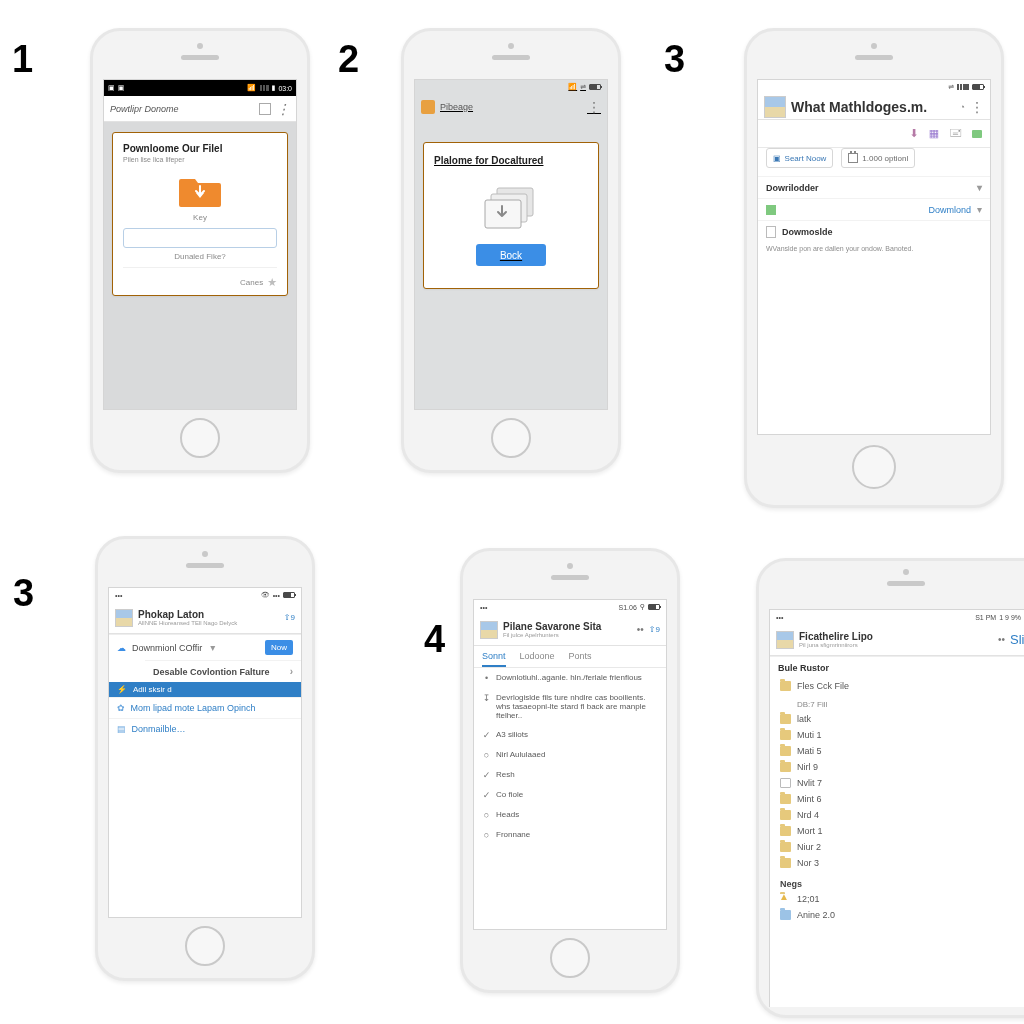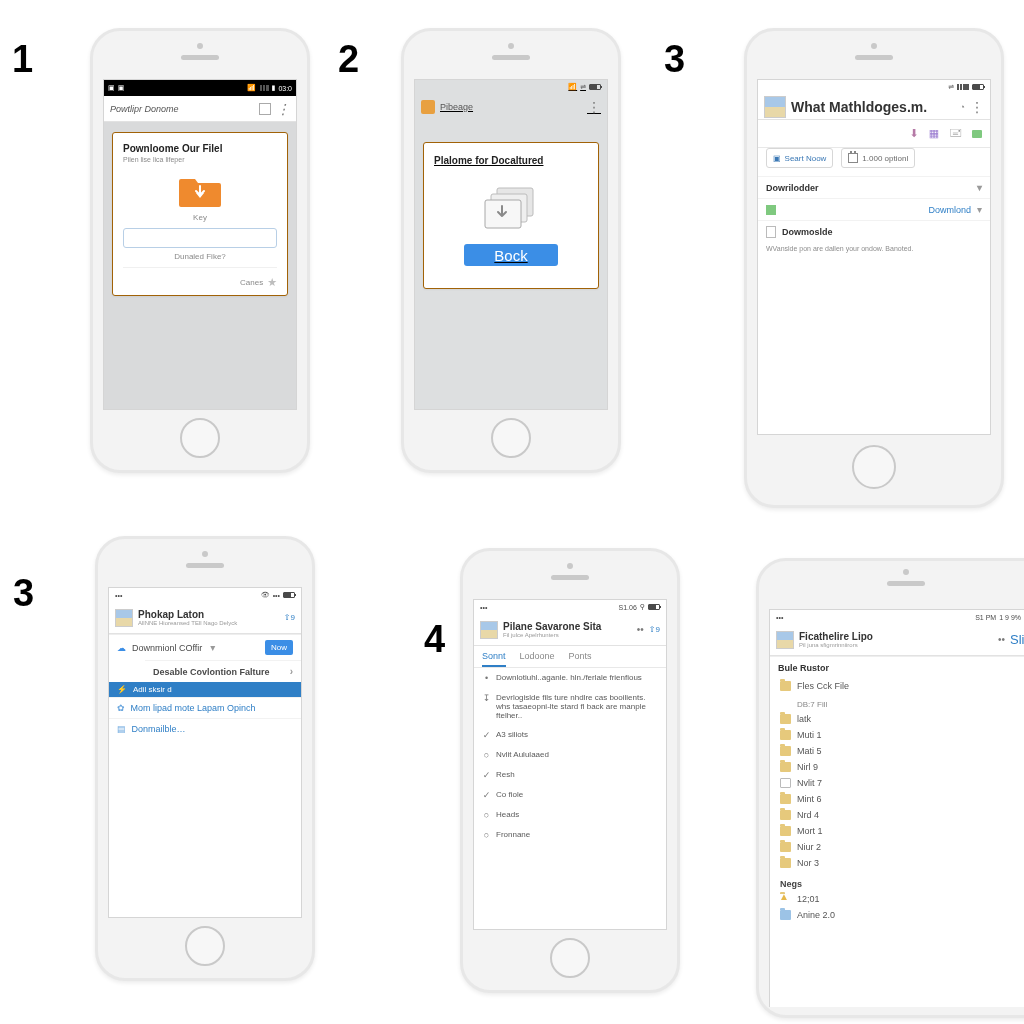--- a/index.html
+++ b/index.html
@@ -68,21 +68,21 @@
   
   .card{margin:10px 8px;border:1px solid #a16207;border-radius:3px;background:#fff;padding:10px 10px 6px;box-shadow:0 1px 2px rgba(0,0,0,.05);}
   .card-title{font-weight:700;font-size:10px;color:#222;margin-bottom:2px;}
   .card-sub{font-size:7px;color:#8a8a8a;margin-bottom:8px;}
   .big-icon{width:46px;height:38px;margin:6px auto 4px;display:block;}
   .input{display:block;width:100%;height:20px;border:1px solid #b8cfe6;border-radius:3px;margin:6px 0 4px;}
   .link-sm{font-size:8px;color:#8a8a8a;text-align:center;display:block;}
   .card-foot{display:flex;justify-content:flex-end;align-items:center;gap:4px;font-size:8px;color:#8a8a8a;padding-top:8px;border-top:1px solid #f0f0f0;margin-top:6px;}
   .star{color:#bdbdbd;font-size:11px;}
 
-  .btn-blue{display:block;margin:10px auto 12px;background:#3b8ee6;color:#fff;border:none;border-radius:3px;height:22px;width:94px;font-size:15px;}
+  .btn-blue{display:block;margin:10px auto 12px;background:#3b8ee6;color:#fff;border:none;border-radius:3px;height:22px;width:70px;font-size:10px;}
 
   
   .section-title{font-size:9px;font-weight:600;color:#3a3a3a;padding:6px 8px 4px;}
   .row{display:flex;align-items:center;padding:5px 8px;font-size:9px;color:#4a4a4a;gap:6px;border-top:1px solid #f2f2f2;}
   .row:first-of-type{border-top:none;}
   .pill{display:inline-flex;align-items:center;gap:4px;border:1px solid #d7d7d7;padding:4px 6px;font-size:8px;border-radius:3px;color:#3a78b5;}
   .pill.gray{color:#6a6a6a;}
   .mini-note{font-size:7px;color:#8d8d8d;padding:2px 8px 6px;}
   .blue-link{color:#2f7fc6;font-size:9px;}
   .caret{color:#9a9a9a;font-size:10px;}
@@ -371,21 +371,21 @@
     <div class="point">
         <span class="ic">↧</span>
         <span>Devrlogislde fils ture nhdlre cas booilients. whs tasaeopni-lte stard fl back are manple ftelher..</span>
       </div>
     <div class="point">
         <span class="ic">✓</span>
         <span>A3 siliots</span>
       </div>
     <div class="point">
         <span class="ic">○</span>
-        <span>Nvlit Aululaaed</span>
+        <span>Nirl Aululaaed</span>
       </div>
     <div class="point">
         <span class="ic">✓</span>
         <span>Resh</span>
       </div>
     <div class="point">
         <span class="ic">✓</span>
         <span>Co fiole</span>
       </div>
     <div class="point">

